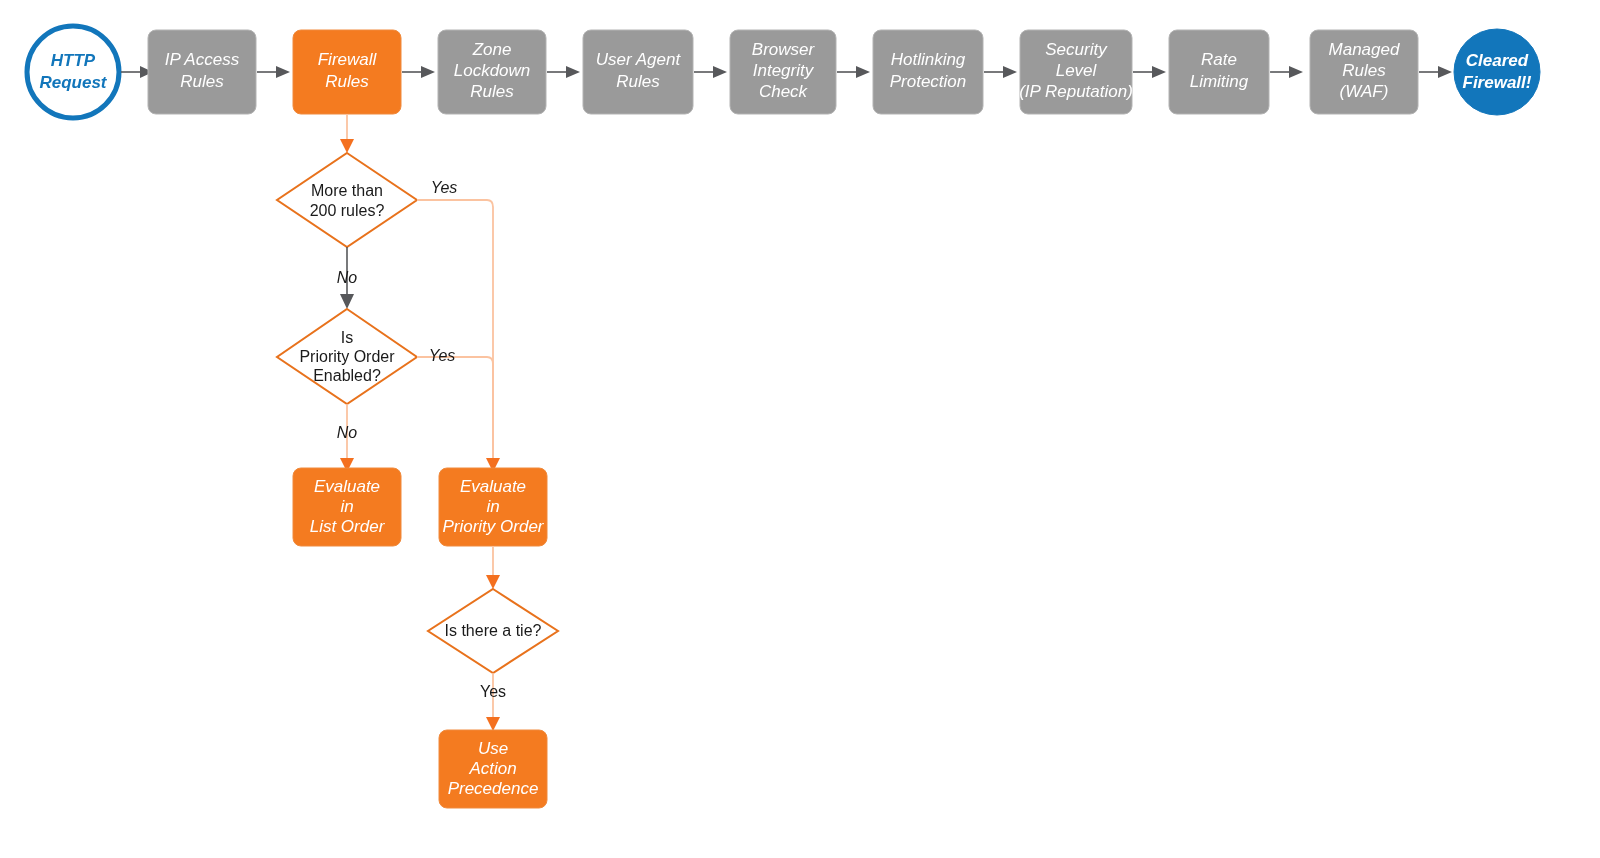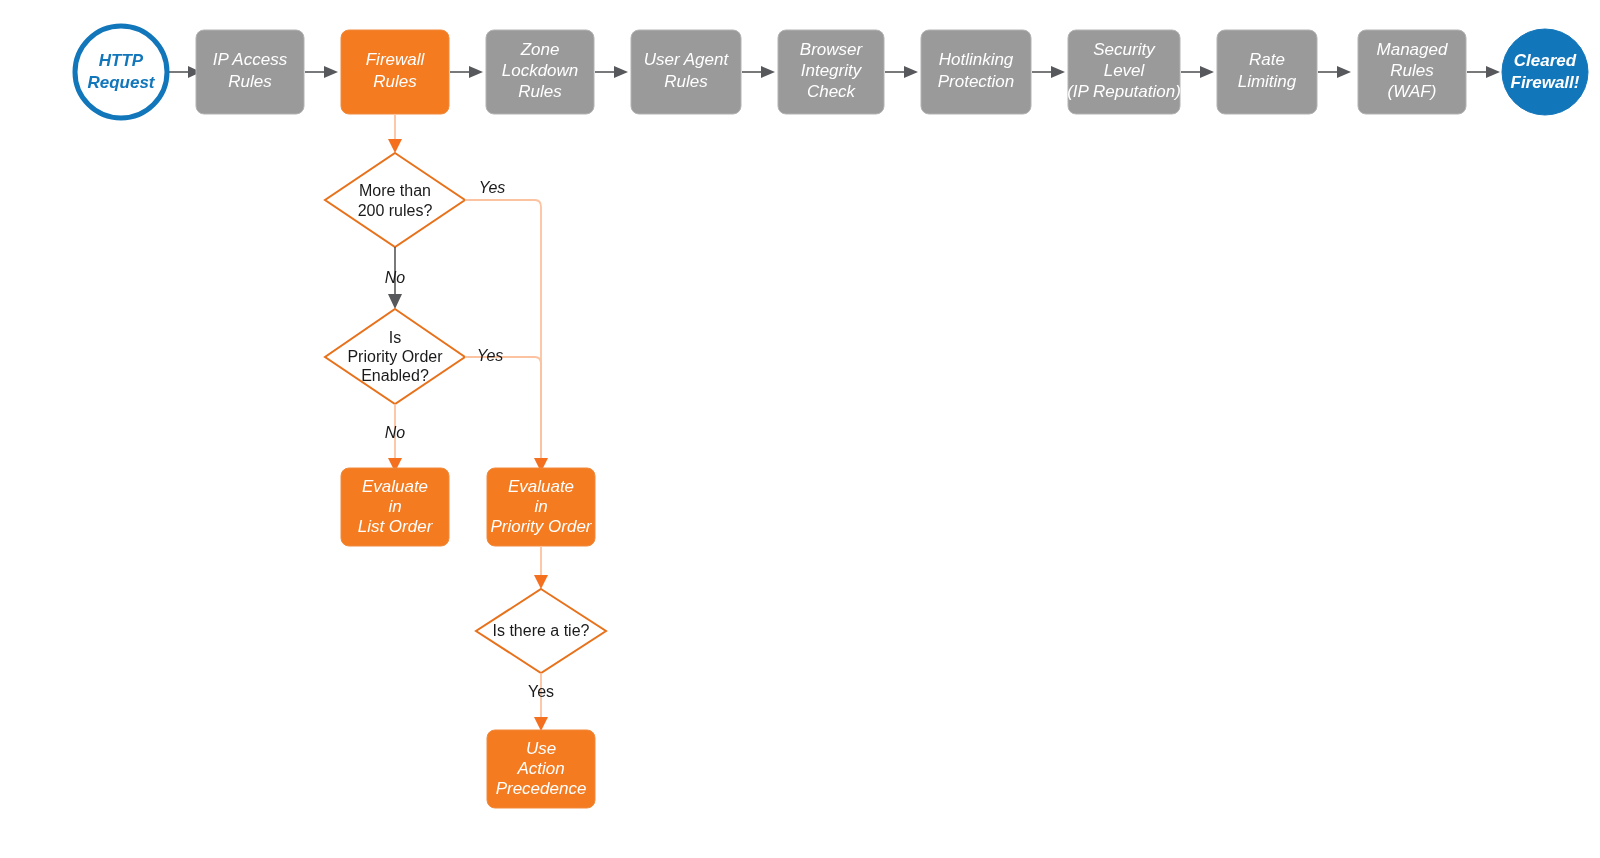--- a/index.html
+++ b/index.html
@@ -10,21 +10,20 @@
   body {
     width: 1600px;
     height: 858px;
     font-family: "Liberation Sans", sans-serif;
     overflow: hidden;
   }
   #diagram-root {
     position: relative;
     width: 1363px;
     height: 858px;
-    margin-left: 48px;
   }
   svg#flow {
     display: block;
     width: 1600px;
     height: 858px;
   }
   .node-label {
     font-family: "Liberation Sans", sans-serif;
     text-anchor: middle;
     dominant-baseline: middle;

